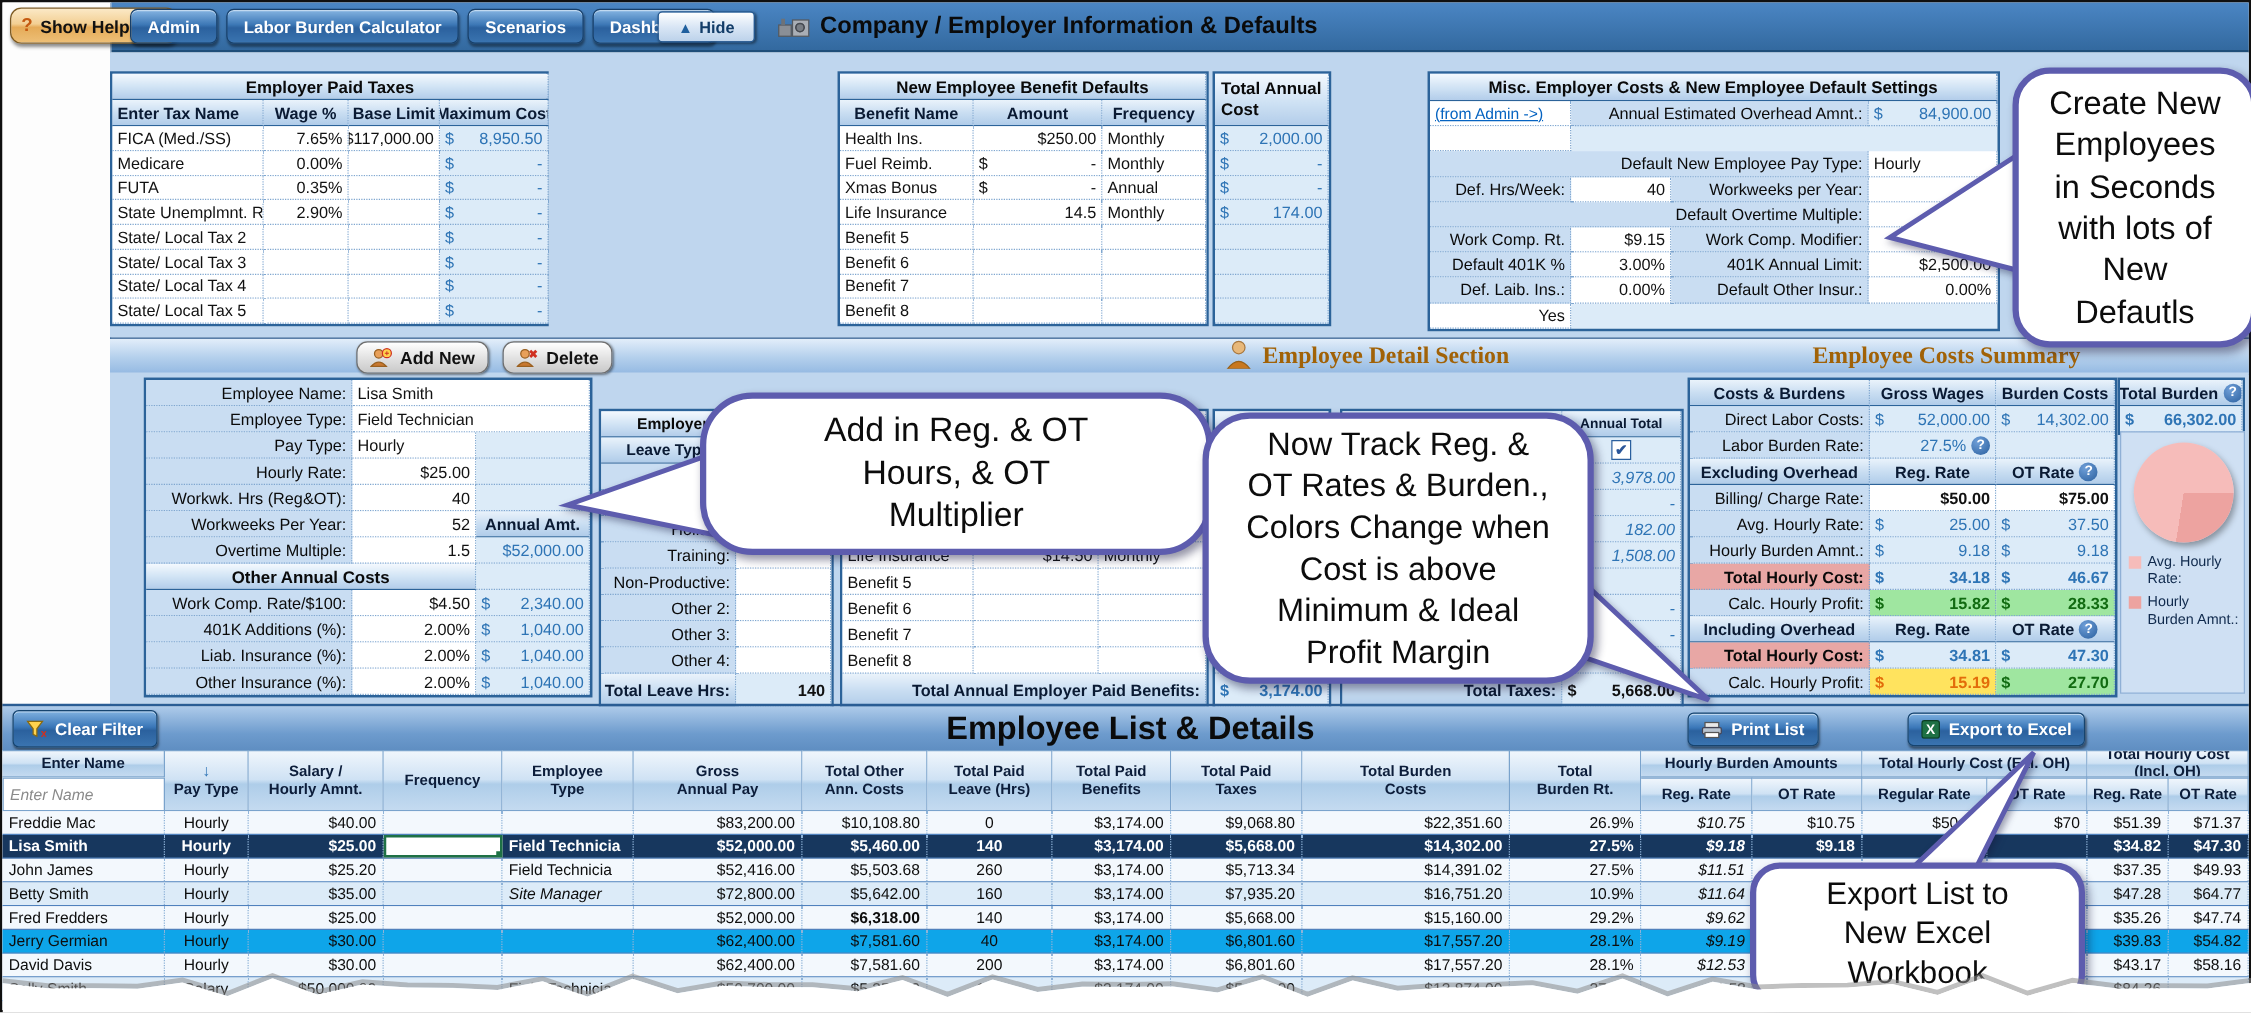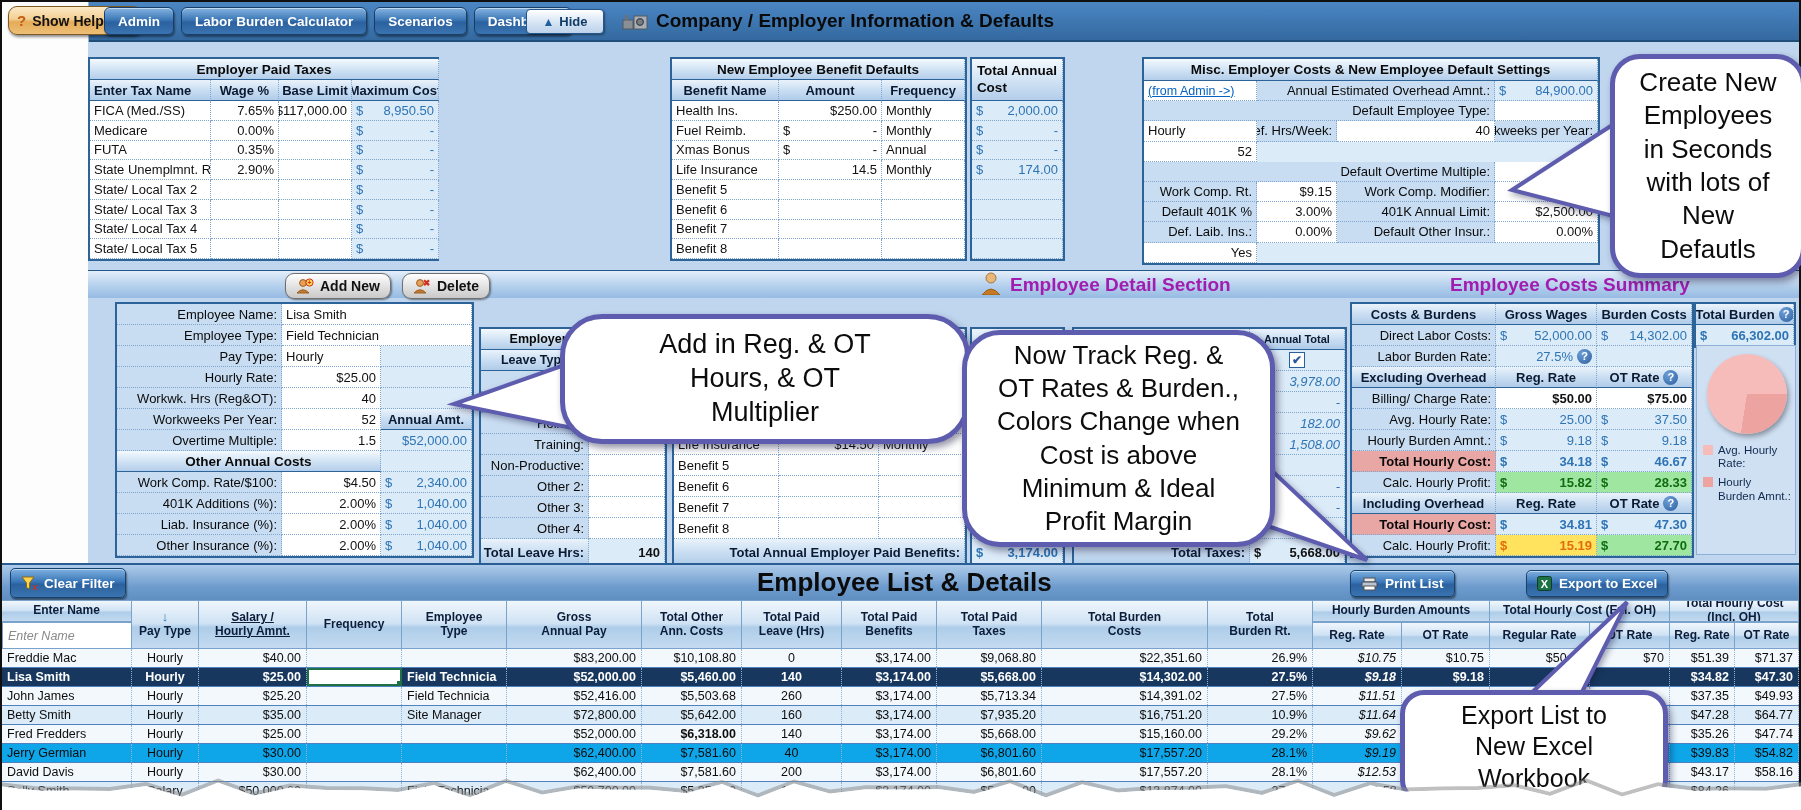--- a/index.html
+++ b/index.html
@@ -45,21 +45,21 @@
       box-shadow:3px 4px 7px rgba(20,20,60,.45), inset 0 0 0 2px #fff;display:flex;align-items:center;justify-content:center;
       text-align:center;white-space:pre-line;color:#0c0c0c;}
   .tail{position:absolute;z-index:39;filter:drop-shadow(2px 3px 3px rgba(20,20,60,.4));}
   
   .band{position:absolute;left:86px;width:1711px;height:28px;
       background:linear-gradient(#e3eefa,#b3cfec 55%,#94b9e2);border-top:1px solid #24568c;border-bottom:1px solid #5585bd;}
   .detailbg{position:absolute;left:86px;top:296px;width:1711px;height:265px;background:#bfd6ee;}
   .gbtn{position:absolute;height:24px;border:1px solid #6f6f6f;border-radius:9px;display:flex;align-items:center;gap:6px;
       padding:0 10px;font-weight:bold;font-size:14px;background:linear-gradient(#ffffff,#e3e3e3 50%,#c9c9c9);
       box-shadow:1px 1px 2px rgba(0,0,0,.45);cursor:pointer;}
-  .sec-title{position:absolute;font-size:19px;font-weight:bold;color:#a21caf;}
+  .sec-title{position:absolute;font-size:19px;font-weight:bold;color:#a16207;font-family:Liberation Serif, serif;}
   .qicon{display:inline-flex;width:15px;height:15px;border-radius:50%;background:radial-gradient(circle at 35% 30%,#6f9fd8,#2a5f9e);
       color:#fff;font-size:11px;font-weight:bold;align-items:center;justify-content:center;margin-left:4px;flex:0 0 auto;}
   .cbx{width:14px;height:14px;background:#fff;border:1.5px solid #2a5f9e;display:flex;align-items:center;justify-content:center;
       font-size:12px;color:#2b579a;font-weight:bold;margin:0 auto;}
   .pink{background:#e8a7a5 !important;}
   .green{background:#9fe6a0 !important;color:#116b11;font-weight:bold;}
   .yellow{background:#ffe35e !important;color:#e36c0a;font-weight:bold;}
   .pie-panel{position:absolute;left:1694px;top:343px;width:100px;height:210px;background:#cfe0f3;border:1px solid #8fb0d6;box-sizing:border-box;}
   .pie{position:absolute;left:10px;top:8px;width:80px;height:80px;border-radius:50%;
       box-shadow:2px 3px 5px rgba(0,0,0,.35);}
@@ -258,22 +258,22 @@
        grid-template-columns:113px 80px 158px 103px;grid-template-rows:22px repeat(9,20.2px);">
     <div class="cell ttl" style="grid-column:1/5">Misc. Employer Costs &amp; New Employee Default Settings</div>
     <div class="cell inp">
         <span style="color:#0563c1;text-decoration:underline;font-size:12.5px">(from Admin -&gt;)</span>
       </div>
     <div class="cell lbl" style="grid-column:2/4">Annual Estimated Overhead Amnt.:</div>
     <div class="cell blue split" id="misc-overhead">
         <span>$</span>
         <span>84,900.00</span>
       </div>
-    <div class="cell lbl" style="grid-column:1/4">Default Employee Type:</div>
     <div class="cell inp"></div>
+    <div class="cell lbl" style="grid-column:1/4">Default New Employee Pay Type:</div>
     <div class="cell inp">Hourly</div>
     <div class="cell lbl">Def. Hrs/Week:</div>
     <div class="cell inp r">40</div>
     <div class="cell lbl">Workweeks per Year:</div>
     <div class="cell inp r">52</div>
     <div class="cell lbl" style="grid-column:1/4">Default Overtime Multiple:</div>
     <div class="cell inp r">1.50</div>
     <div class="cell lbl">Work Comp. Rt.</div>
     <div class="cell inp r">$9.15</div>
     <div class="cell lbl">Work Comp. Modifier:</div>
@@ -603,21 +603,21 @@
       <rect x="0.5" y="0.5" width="14" height="14" rx="2" fill="#1e7145" stroke="#0c3f24"></rect>
       <text x="7.5" y="11.5" font-size="11" text-anchor="middle" fill="#fff" font-weight="bold">X</text>
     </svg>
     <span>Export to Excel</span>
   </div>
 
   <div id="list">
       <div class="hcell" style="left: 0px; top: 0px; width: 130px; height: 22px;">Enter Name</div>
       <input class="flt-input" placeholder="Enter Name" style="left: 0px; top: 22px; width: 130px; height: 27px;">
       <div class="hcell" style="left: 130px; top: 0px; width: 67px; height: 49px;"><div><div style="color:#2e74b5;font-size:13px">↓</div><div>Pay Type</div></div></div>
-      <div class="hcell" style="left: 197px; top: 0px; width: 108px; height: 49px; text-decoration: underline;">Salary /
+      <div class="hcell" style="left: 197px; top: 0px; width: 108px; height: 49px;">Salary /
 Hourly Amnt.</div>
       <div class="hcell" style="left: 305px; top: 0px; width: 95px; height: 49px;">Frequency</div>
       <div class="hcell" style="left: 400px; top: 0px; width: 105px; height: 49px;">Employee
 Type</div>
       <div class="hcell" style="left: 505px; top: 0px; width: 135px; height: 49px;">Gross
 Annual Pay</div>
       <div class="hcell" style="left: 640px; top: 0px; width: 100px; height: 49px;">Total Other
 Ann. Costs</div>
       <div class="hcell" style="left: 740px; top: 0px; width: 100px; height: 49px;">Total Paid
 Leave (Hrs)</div>
@@ -696,21 +696,21 @@
         <div class="lcell" style="left: 1488px; width: 100px; justify-content: flex-end;"></div>
         <div class="lcell" style="left: 1588px; width: 80px; justify-content: flex-end;"></div>
         <div class="lcell" style="left: 1668px; width: 65px; justify-content: flex-end;">$37.35</div>
         <div class="lcell" style="left: 1733px; width: 64px; justify-content: flex-end;">$49.93</div>
       </div>
       <div class="lrow" style="top: 106px; height: 19px; background: rgb(220, 235, 248);">
         <div class="lcell" style="left: 0px; width: 130px;">Betty Smith</div>
         <div class="lcell" style="left: 130px; width: 67px; justify-content: center;">Hourly</div>
         <div class="lcell" style="left: 197px; width: 108px; justify-content: flex-end;">$35.00</div>
         <div class="lcell" style="left: 305px; width: 95px; justify-content: center;"></div>
-        <div class="lcell" style="left: 400px; width: 105px;">Site Manager</div>
+        <div class="lcell" style="left: 400px; width: 105px; font-style: italic;">Site Manager</div>
         <div class="lcell" style="left: 505px; width: 135px; justify-content: flex-end;">$72,800.00</div>
         <div class="lcell" style="left: 640px; width: 100px; justify-content: flex-end;">$5,642.00</div>
         <div class="lcell" style="left: 740px; width: 100px; justify-content: center;">160</div>
         <div class="lcell" style="left: 840px; width: 95px; justify-content: flex-end;">$3,174.00</div>
         <div class="lcell" style="left: 935px; width: 105px; justify-content: flex-end;">$7,935.20</div>
         <div class="lcell" style="left: 1040px; width: 166px; justify-content: flex-end;">$16,751.20</div>
         <div class="lcell" style="left: 1206px; width: 105px; justify-content: flex-end;">10.9%</div>
         <div class="lcell" style="left: 1311px; width: 89px; justify-content: flex-end; font-style: italic;">$11.64</div>
         <div class="lcell" style="left: 1400px; width: 88px; justify-content: flex-end;">$11.64</div>
         <div class="lcell" style="left: 1488px; width: 100px; justify-content: flex-end;"></div>

